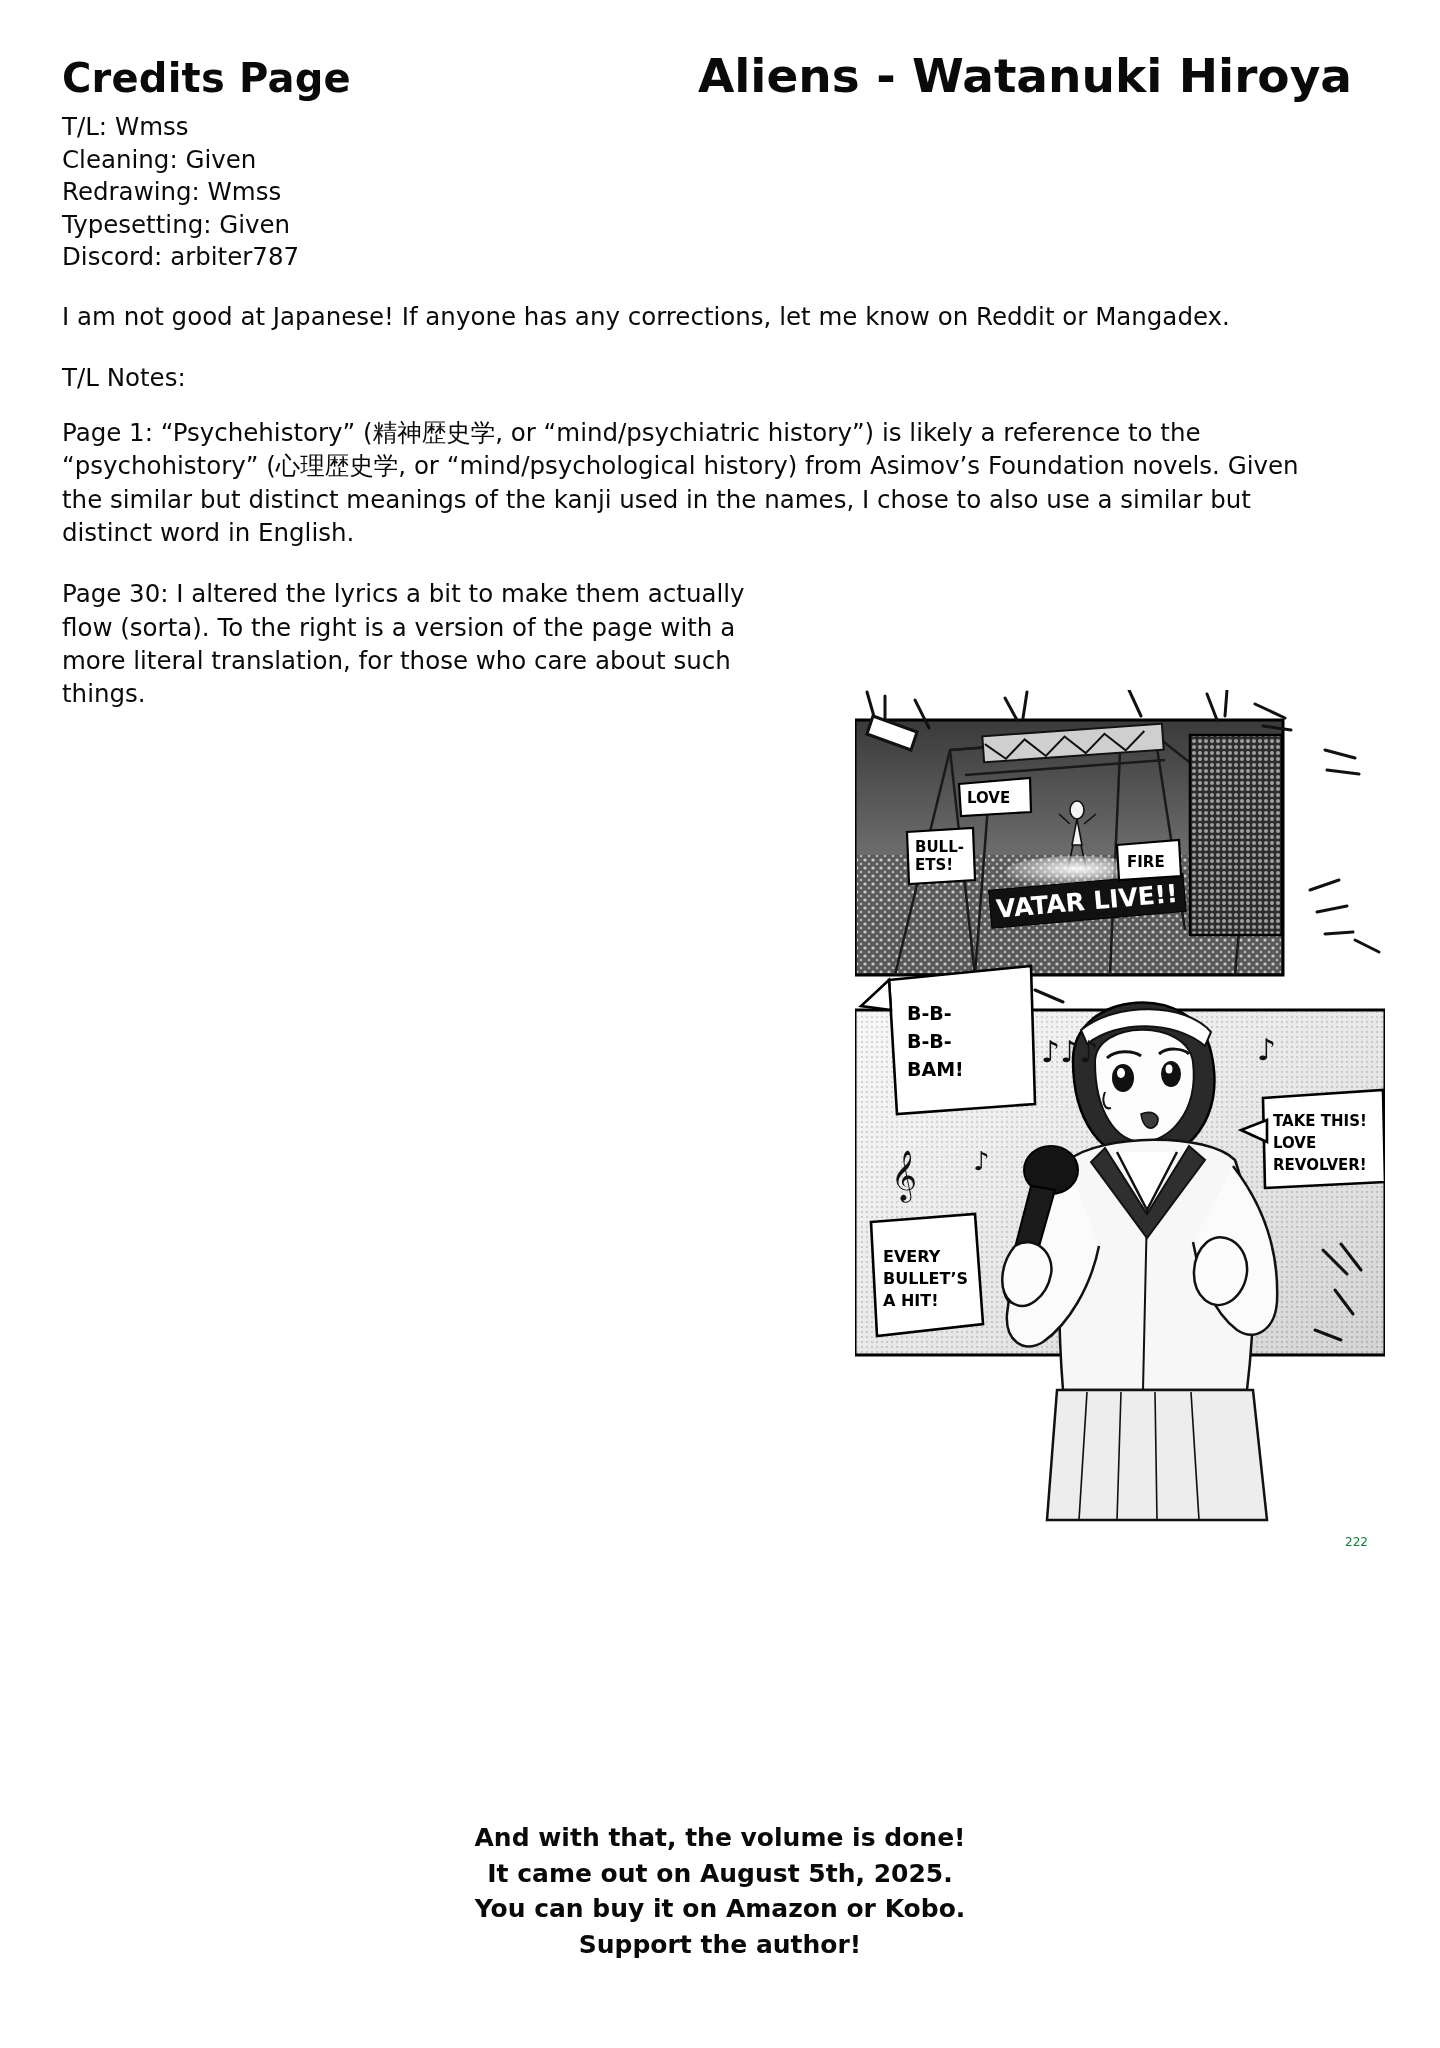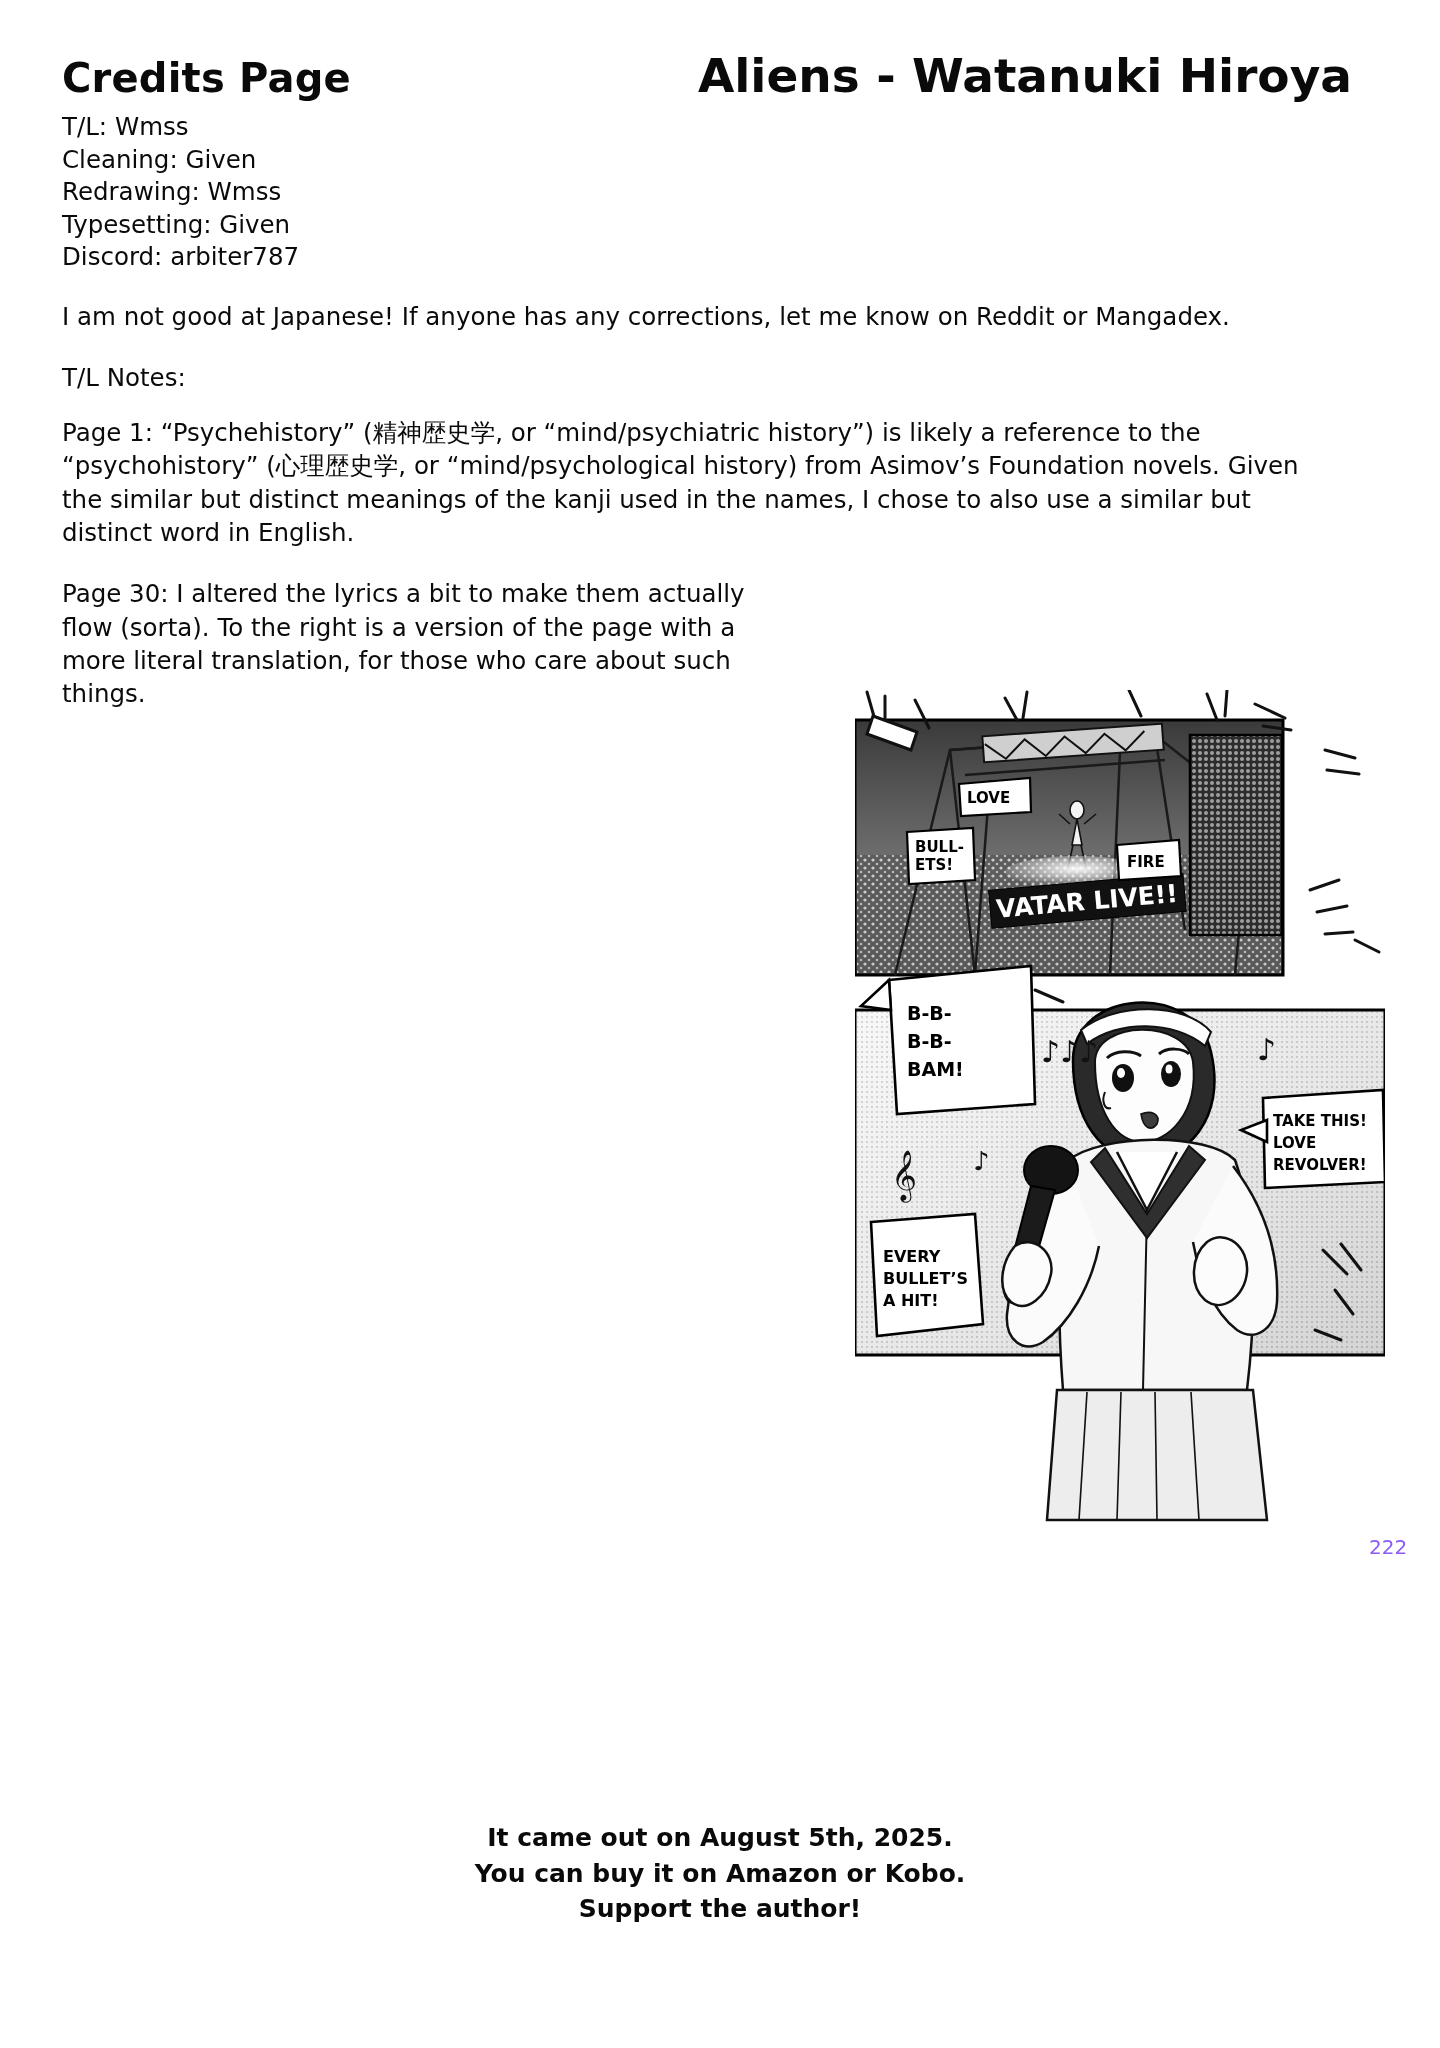--- a/index.html
+++ b/index.html
@@ -77,24 +77,23 @@
     left: 855px;
     top: 690px;
     width: 530px;
     height: 930px;
   }
   .art svg { display: block; }
   .page-number {
     position: absolute;
     left: 1345px;
     top: 1535px;
-    font-size: 20px;
+    font-size: 12px;
     font-family: "DejaVu Sans", sans-serif;
-    color: #8b5cf6;
-    margin-left: 24px;
+    color: #15803d;
   }
 
   
   .footer {
     position: absolute;
     left: 0;
     right: 0;
     top: 1820px;
     text-align: center;
     font-size: 25px;
@@ -309,18 +308,19 @@
           <path d="M468 560 L492 584 M486 554 L506 580"></path>
           <path d="M480 600 L498 624"></path>
           <path d="M460 640 L486 650"></path>
         </g>
       </g>
     </svg>
   </div>
   <div class="page-number">222</div>
 
   <div class="footer">
+    <div>And with that, the volume is done!</div>
     <div>It came out on August 5th, 2025.</div>
     <div>You can buy it on Amazon or Kobo.</div>
     <div>Support the author!</div>
   </div>
 
 </div>
 
 </body></html>

